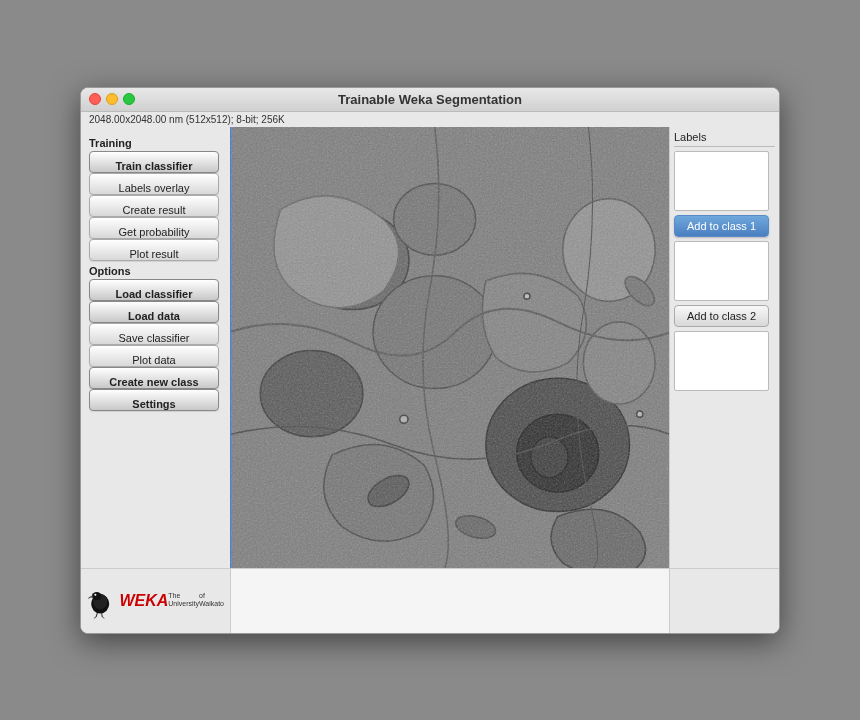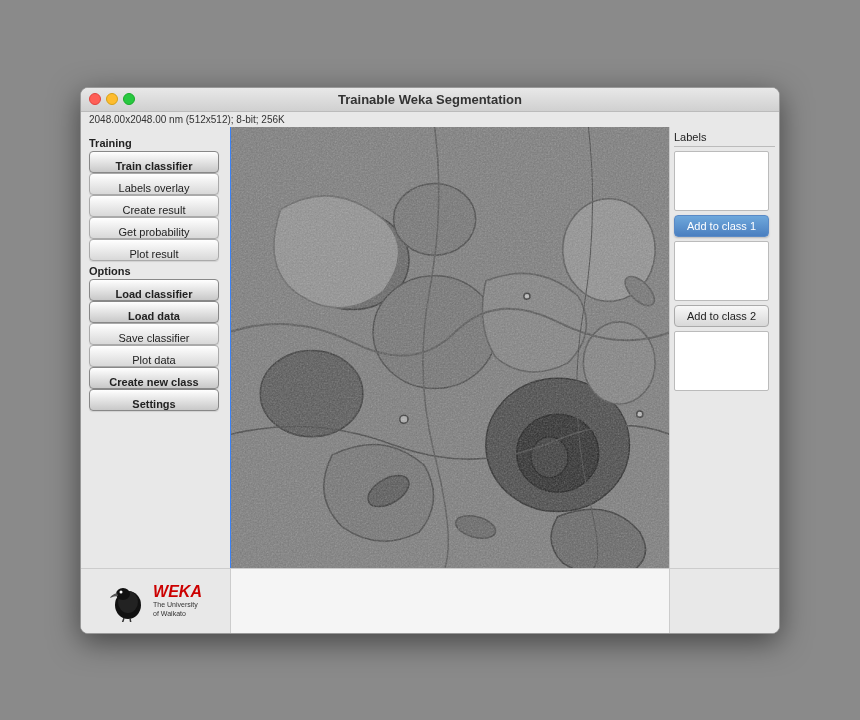--- a/index.html
+++ b/index.html
@@ -177,21 +177,21 @@
       width: 150px;
       display: flex;
       align-items: center;
       justify-content: center;
       border-right: 1px solid #ccc;
       gap: 6px;
       padding: 6px;
     }
     .weka-text-block {
       display: flex;
-      flex-direction: column;
+      flex-direction: row;
     }
     .weka-name {
       font-size: 16px;
       font-weight: 700;
       color: #cc0000;
       font-style: italic;
     }
     .weka-subtitle {
       font-size: 7px;
       color: #333;

